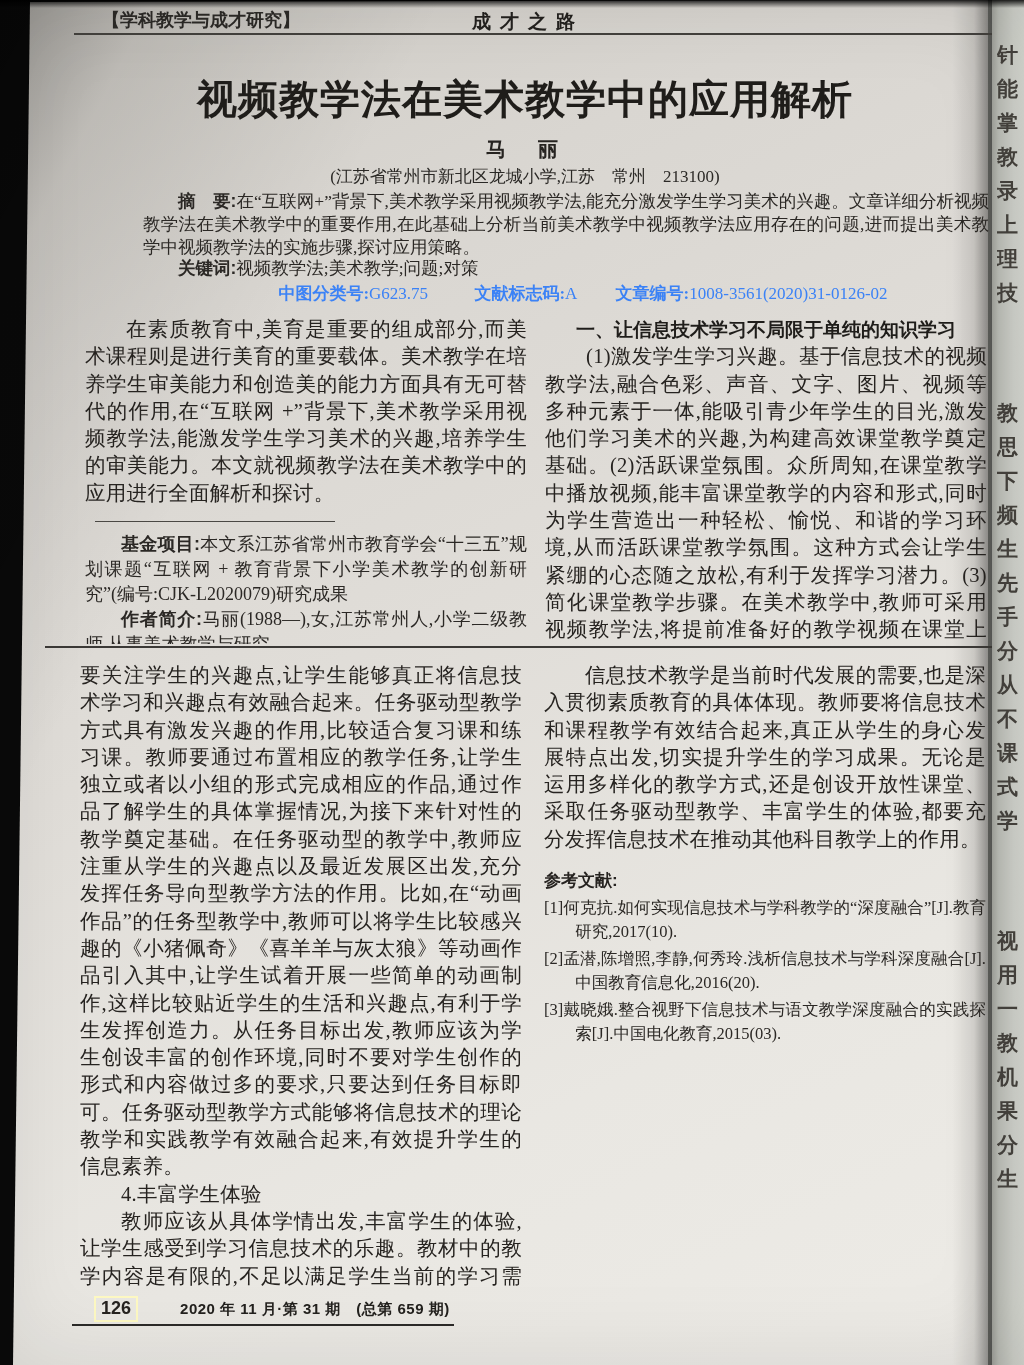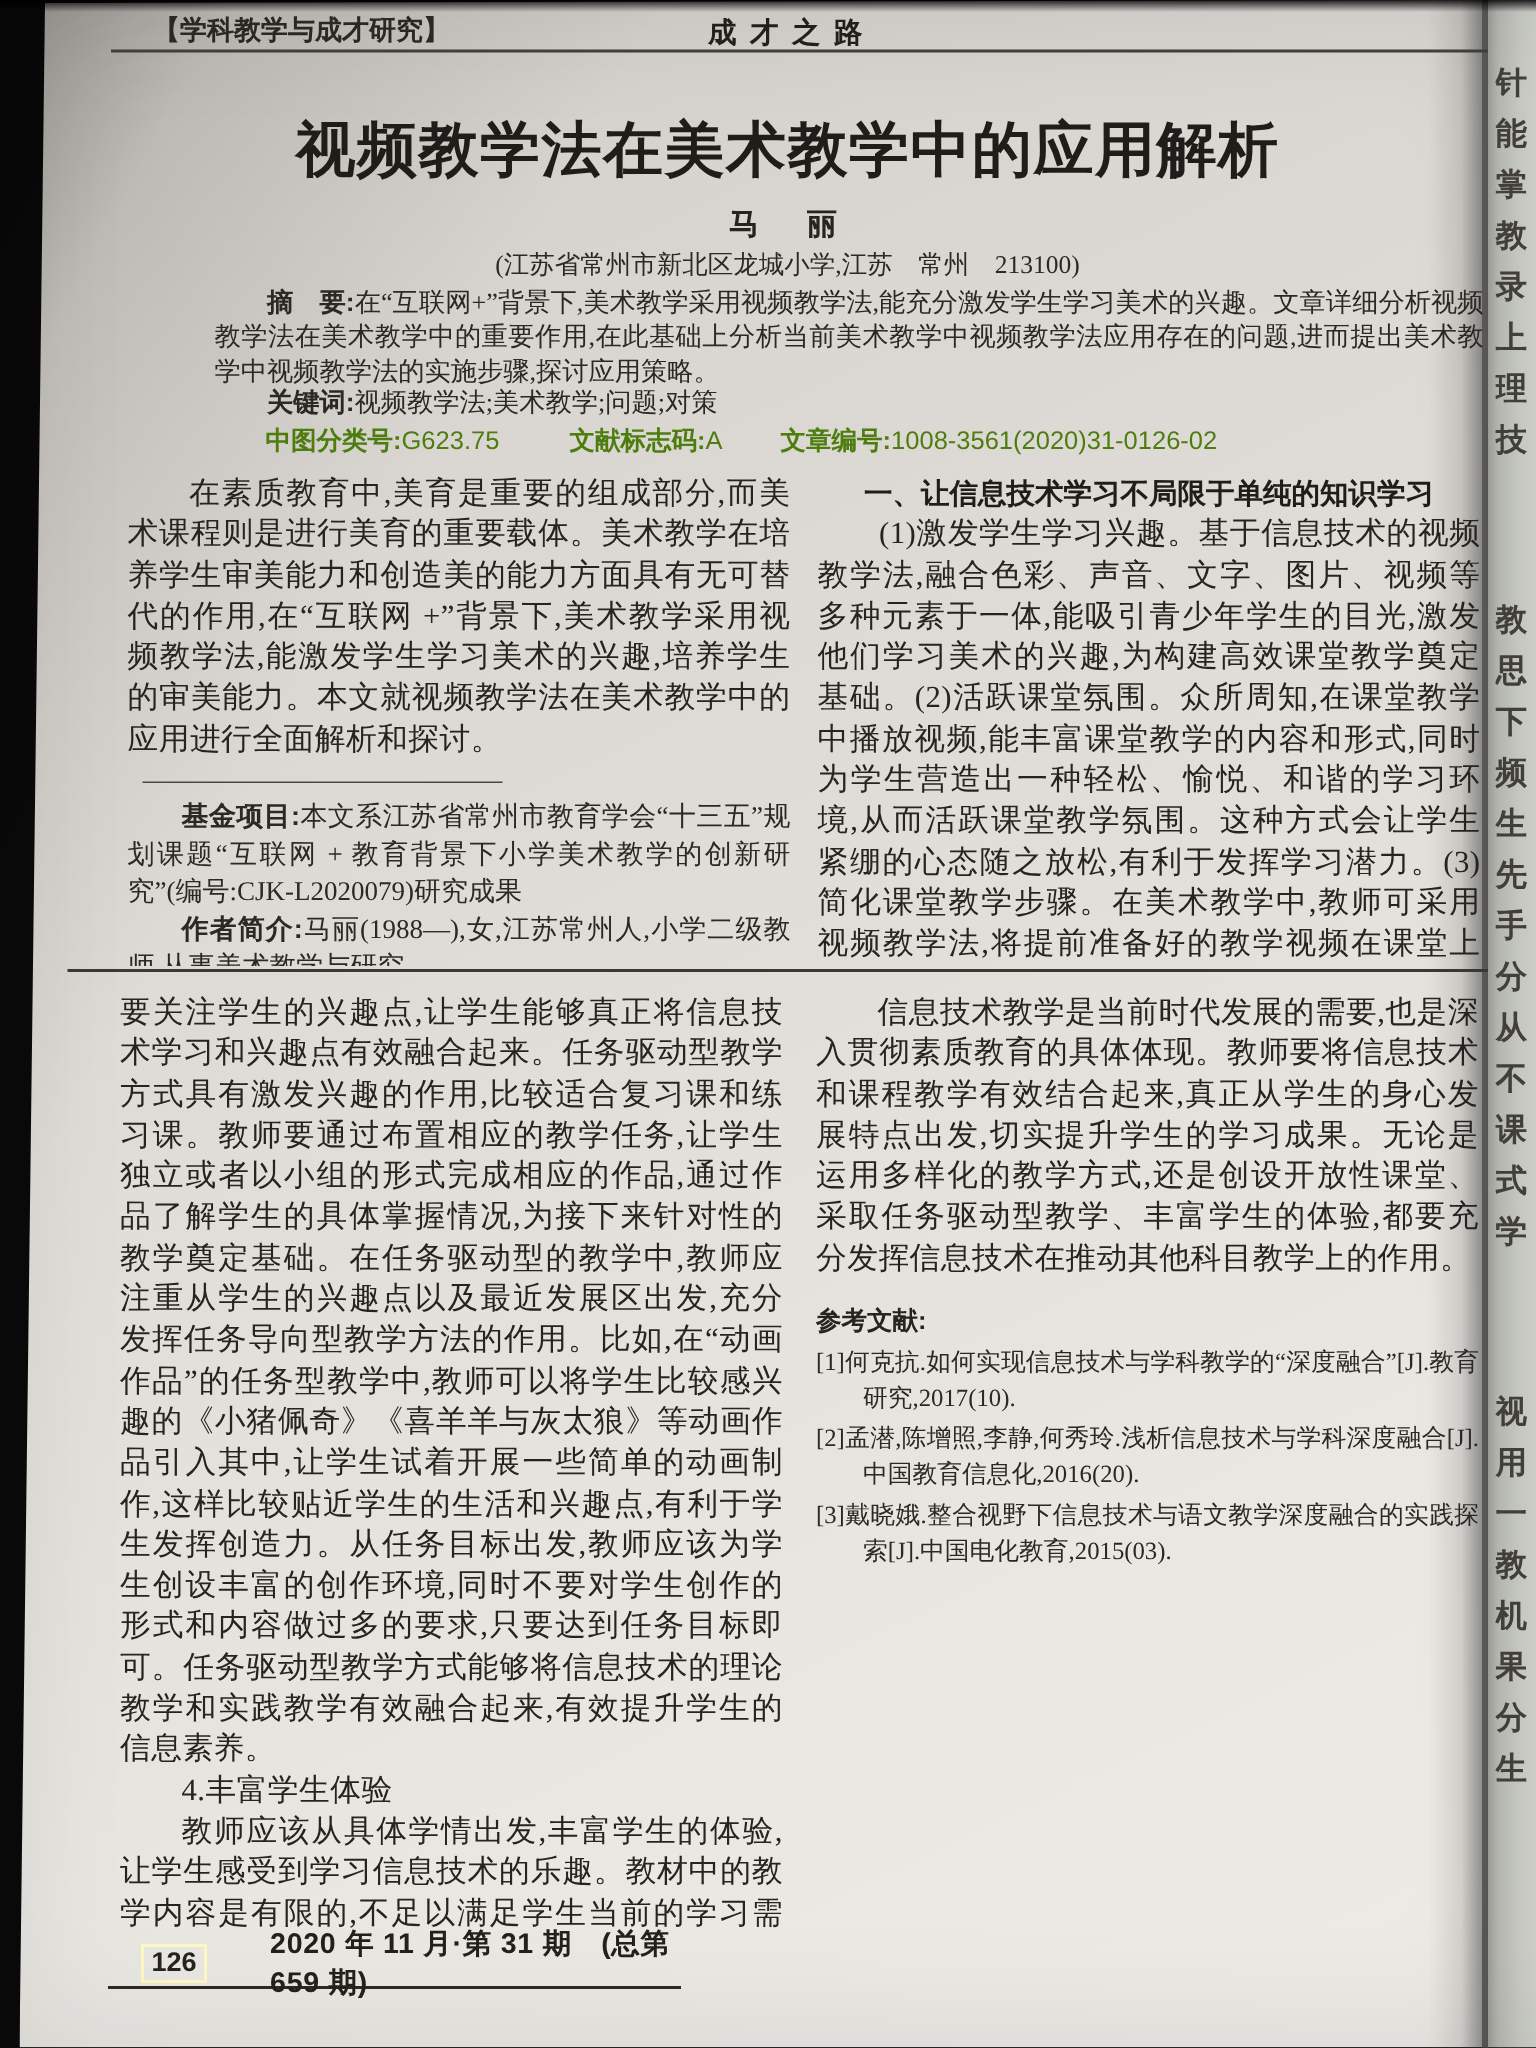--- a/index.html
+++ b/index.html
@@ -49,21 +49,21 @@
     font-size:40px;font-weight:bold;letter-spacing:1px;color:#1f1d1a;}
   .author{position:absolute;left:85px;top:136px;width:880px;text-align:center;
     font-size:20px;font-weight:bold;letter-spacing:6px;}
   .affil{position:absolute;left:85px;top:165px;width:880px;text-align:center;font-size:17px;color:#2b2926;}
   
   .abs{position:absolute;left:143px;top:190px;width:846px;font-size:17.5px;line-height:23px;
     text-align:justify;color:#2b2825;}
   .abs p{margin:0;text-indent:2em;}
   .kw{position:absolute;left:143px;top:256px;width:846px;font-size:17.5px;text-indent:2em;color:#2b2825;}
   .meta{position:absolute;left:143px;top:282px;width:846px;font-size:17px;text-indent:2em;
-    font-family:Liberation Sans, sans-serif;color:#4d7c0f;}
+    font-family:Liberation Serif, serif;color:#3b82f6;text-align:center;}
   .meta b{font-weight:bold;}
   .meta .sp1{margin-right:42px;}
   .meta .sp2{margin-right:34px;}
   b.lbl{font-family:"Liberation Sans","DejaVu Sans",sans-serif;font-weight:bold;}
   
   .cols-top{position:absolute;left:85px;top:316px;width:905px;height:328px;display:flex;gap:18px;}
   .cols-bot{position:absolute;left:80px;top:662px;width:910px;height:626px;display:flex;gap:22px;}
   .col{width:442px;overflow:hidden;}
   .body-p{margin:0;font-size:20.5px;line-height:27.3px;text-align:justify;color:#262320;
     letter-spacing:0.3px;}
@@ -78,21 +78,21 @@
     font-weight:bold;font-size:17px;}
   .ref-p{margin:0 0 3px 0;font-size:16.5px;line-height:24px;text-align:justify;
     padding-left:1.9em;text-indent:-1.9em;color:#2b2825;}
   
   .mid-rule{position:absolute;left:45px;top:646px;width:947px;height:2px;background:#3b3936;}
   
   .footer{position:absolute;left:72px;top:1294px;width:382px;height:30px;
     border-bottom:2.5px solid #2b2a28;display:flex;align-items:center;}
   .pageno{display:inline-block;border:2px solid #fef9c3;padding:0px 5px 1px 5px;
     font-family:"Liberation Sans","DejaVu Sans",sans-serif;font-weight:bold;font-size:18px;margin-left:22px;}
-  .issue{font-family:"Liberation Sans","DejaVu Sans",sans-serif;font-weight:bold;font-size:19px;
+  .issue{font-family:"Liberation Sans","DejaVu Sans",sans-serif;font-weight:bold;font-size:15px;
     margin-left:42px;letter-spacing:0.5px;color:#23211e;}
   .vignette{position:absolute;inset:0;pointer-events:none;
     box-shadow:inset 0 0 90px rgba(0,0,0,0.10);}
 </style>
 </head>
 <body>
 
 <div class="paper"></div>
 <div class="paper-shade"></div>
 <div class="adjacent-page"></div>

